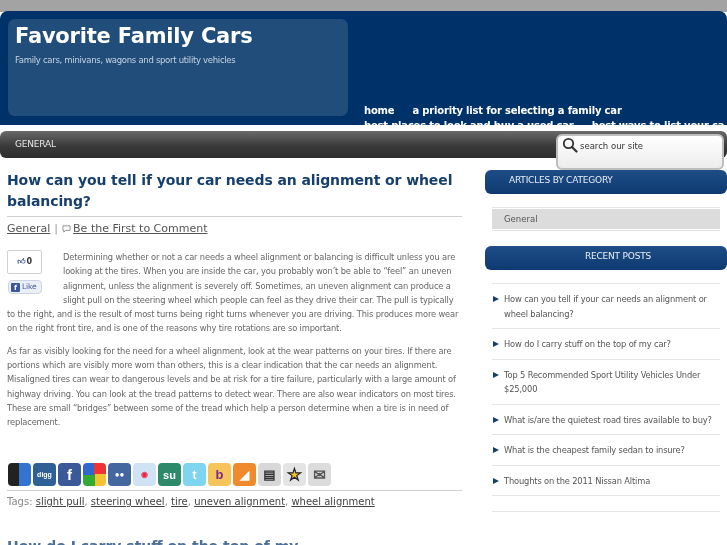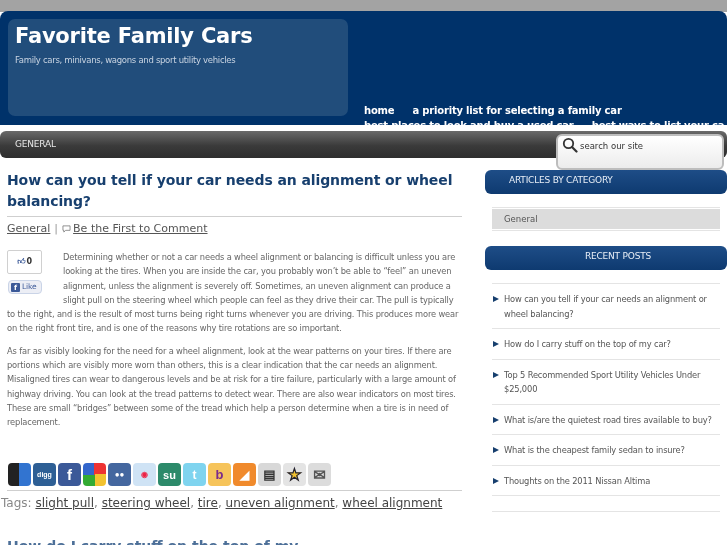--- a/index.html
+++ b/index.html
@@ -100,21 +100,21 @@
       margin-right: 2px; border-radius: 1px;
     }
     .share {
       position: absolute; left: 8px; top: 463px; height: 25px; display: flex; gap: 2px;
     }
     .share .ic {
       width: 23px; height: 23px; border-radius: 4px; display: flex; align-items: center; justify-content: center;
       font-size: 8px; font-weight: bold; color: #fff; font-family: "Liberation Sans", sans-serif;
     }
     .share-sep { position: absolute; left: 7px; top: 490px; width: 455px; height: 1px; background: #cfcfcf; }
-    .tags { position: absolute; left: 1px; top: 496px; font-size: 12px; color: #888; text-align: right; }
+    .tags { position: absolute; left: 7px; top: 496px; font-size: 10px; color: #888; text-align: right; }
     .tags a { color: #444; text-decoration: underline; }
     .next-title {
       position: absolute; left: 7px; top: 539px; height: 6px; width: 300px; overflow: hidden;
       font-size: 14px; font-weight: bold; color: #4c6f98; line-height: 14px;
     }
 
     .sidebar { position: absolute; left: 485px; top: 170px; width: 242px; }
     .widget-title {
       width: 242px; height: 24px; border-radius: 6px;
       background: linear-gradient(#1e4d87, #0e3a70);

